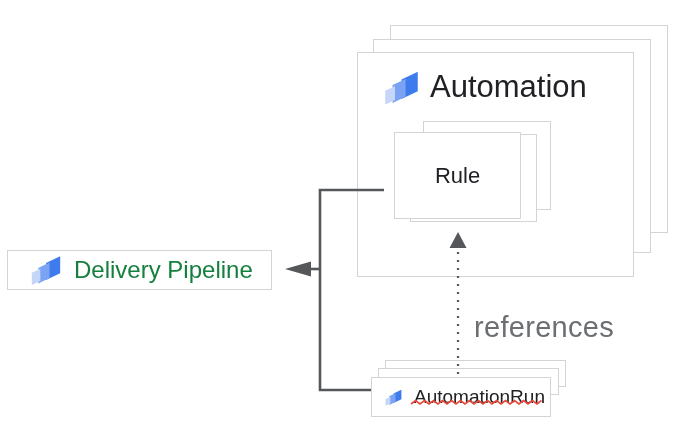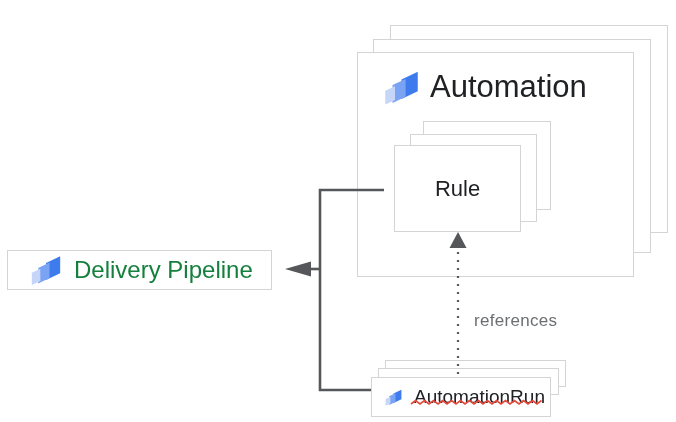--- a/index.html
+++ b/index.html
@@ -56,21 +56,21 @@
   .squiggle {
     position: absolute;
     left: 39px;
     top: 21px;
     overflow: visible;
   }
   .edge-label {
     position: absolute;
     left: 474px;
     top: 311px;
-    font-size: 17px;
+    font-size: 29px;
     letter-spacing: 0.3px;
     color: #6c6f72;
     white-space: nowrap;
   }
   .connectors {
     position: absolute;
     left: 0; top: 0;
     z-index: 6;
     pointer-events: none;
   }
@@ -95,21 +95,21 @@
     <div class="node-header" style="left:24px; top:12px; height:44px;">
       <svg class="gcd-icon" width="39" height="39">
         <use href="#gcd" width="39" height="39"></use>
       </svg>
       <span class="automation-title">Automation</span>
     </div>
   </div>
 
   <div class="box z4" style="left:423px; top:121px; width:128px; height:89px;"></div>
   <div class="box z4" style="left:410px; top:134px; width:127px; height:88px;"></div>
-  <div class="box z5" style="left:394px; top:145px; width:127px; height:87px;">
+  <div class="box z5" style="left:394px; top:132px; width:127px; height:87px;">
     <div class="rule-label">Rule</div>
   </div>
 
   <div class="box z3" style="left:7px; top:250px; width:265px; height:40px; display:flex; align-items:center; padding-left:21px;">
     <svg class="gcd-icon" width="34" height="34">
       <use href="#gcd" width="34" height="34"></use>
     </svg>
     <span class="dp-label">Delivery Pipeline</span>
   </div>
 

